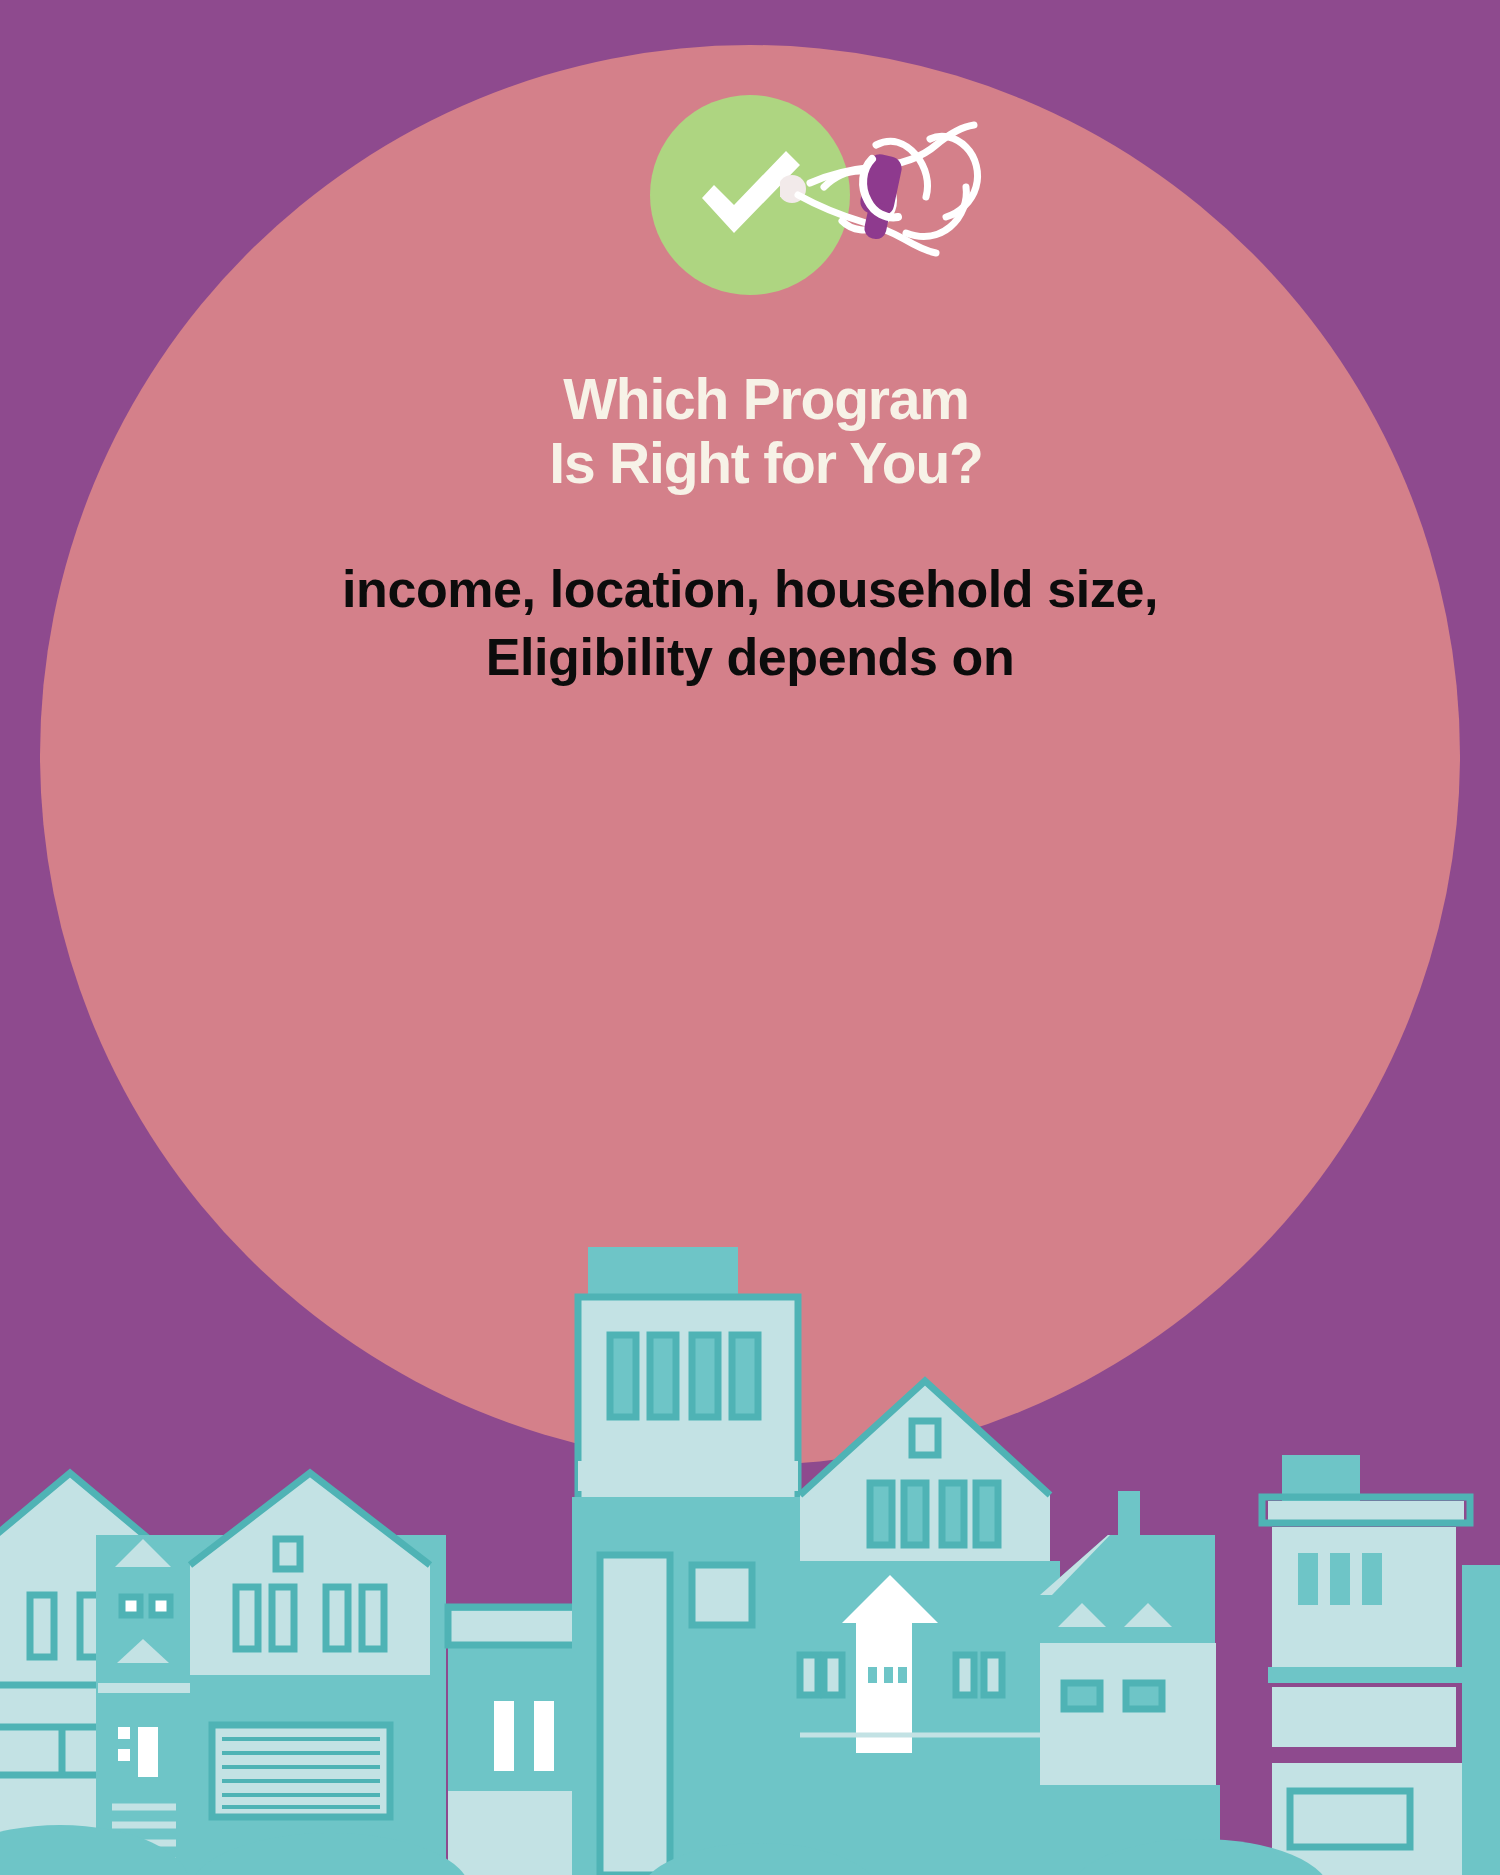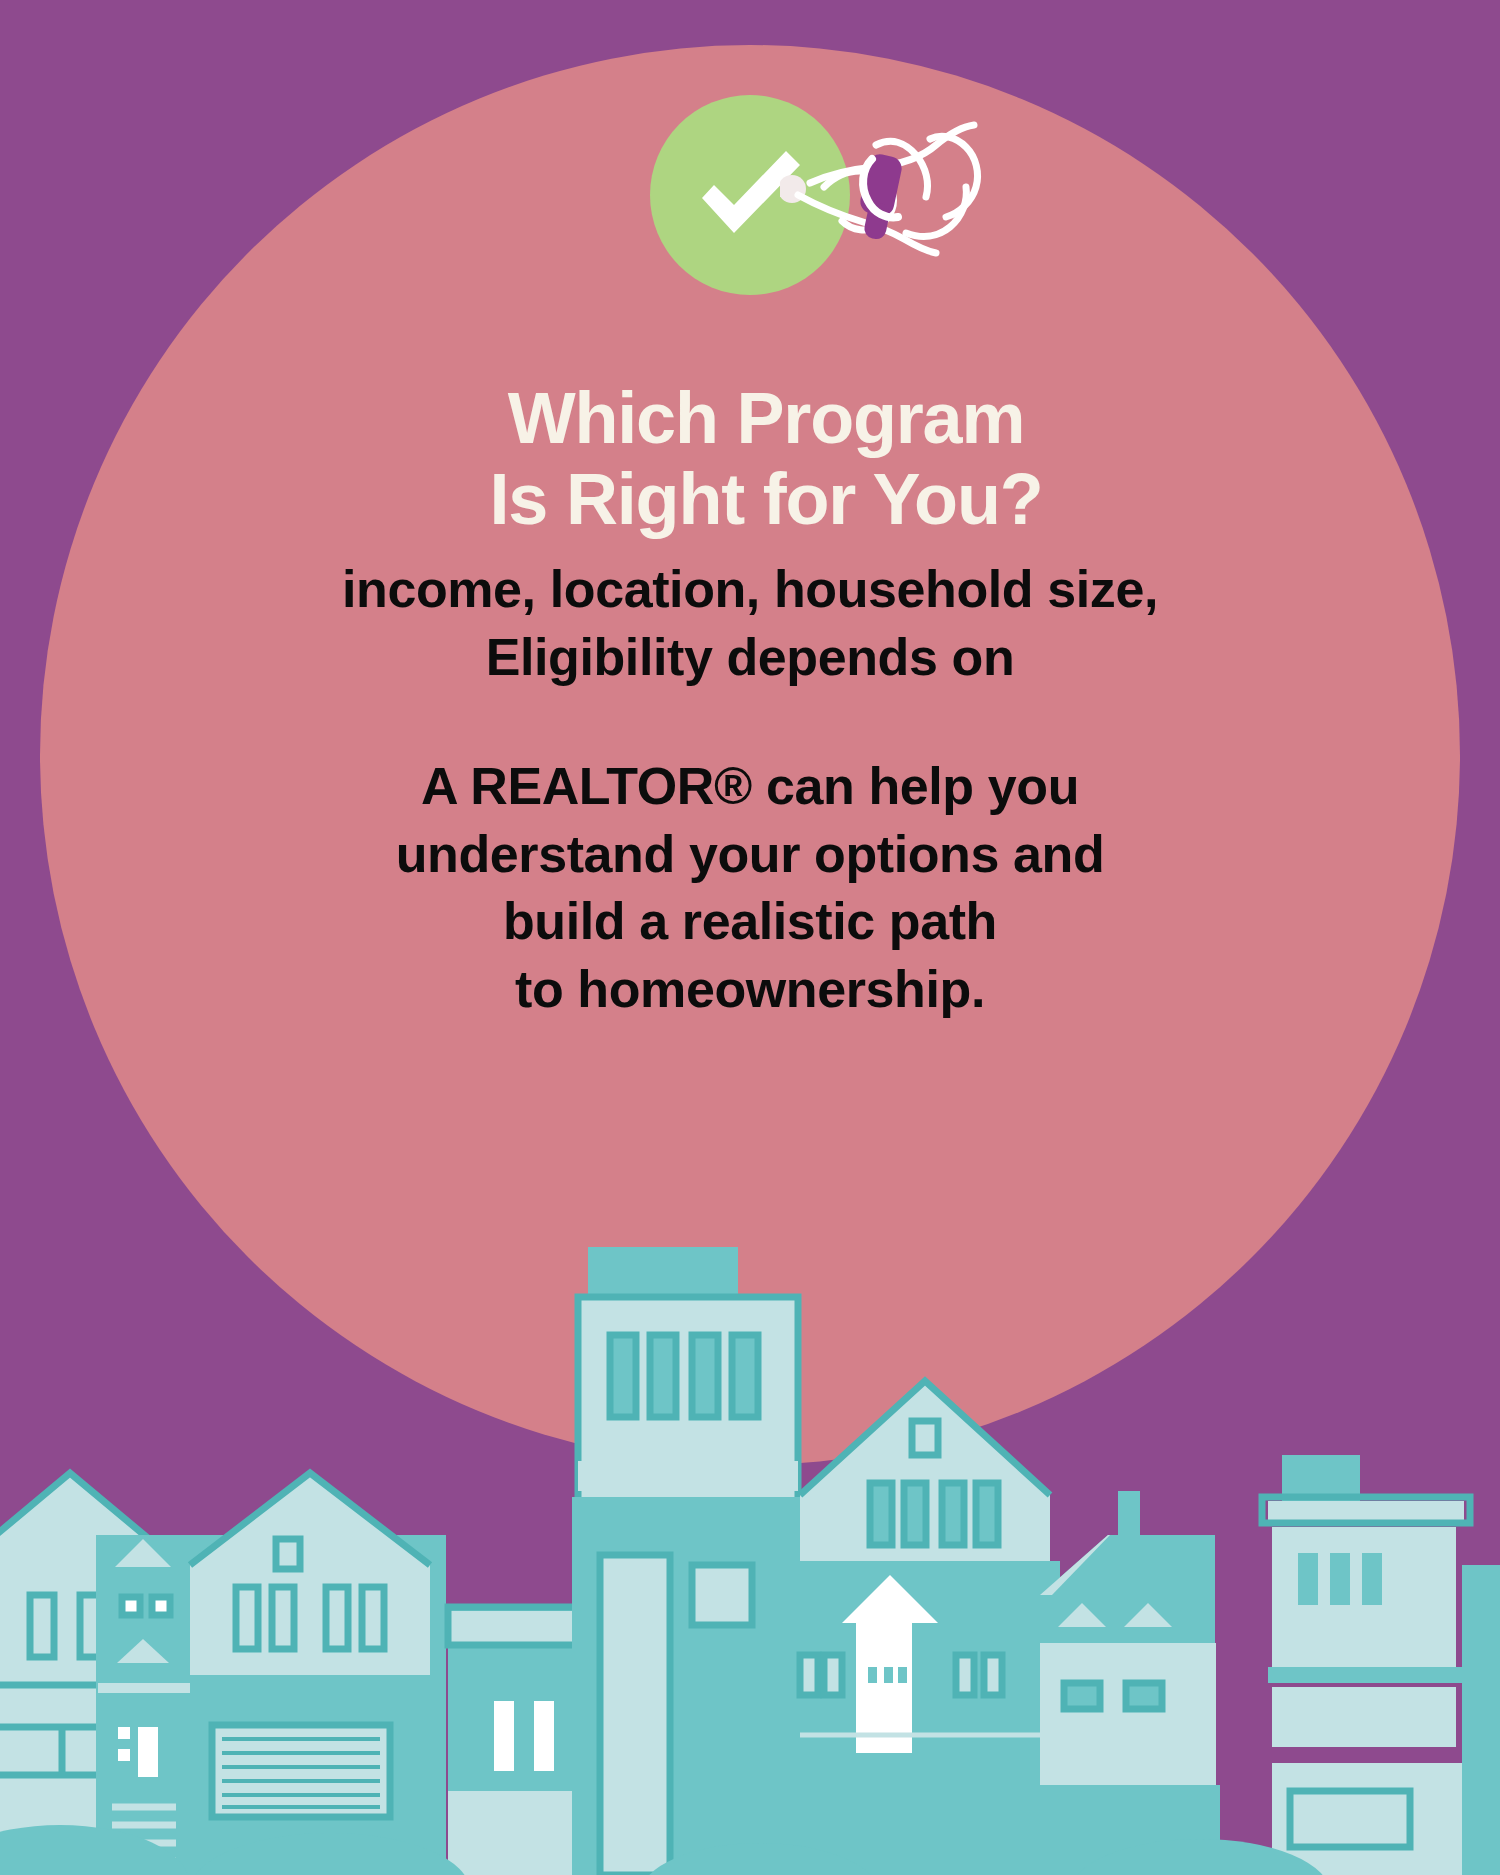--- a/index.html
+++ b/index.html
@@ -58,21 +58,21 @@
   }
 
   
   .headline {
     position: absolute;
     left: 0;
     right: 0;
     top: 330px;
     text-align: center;
     color: #F7F2E7;
-    font-size: 72px;
+    font-size: 57px;
     font-weight: bold;
     line-height: 1.12;
     letter-spacing: -1.2px;
     padding-left: 32px;
   }
   .headline .l2 { display: block; }
 
   
   .body-copy {
     position: absolute;
@@ -138,26 +138,20 @@
 
   <h1 class="headline">
     <span class="l1">Which Program</span>
     <span class="l2">Is Right for You?</span>
   </h1>
 
   <div class="body-copy">
     <div class="para">
       <span>income, location, household size,</span>
       <span>Eligibility depends on</span>
-    </div>
-    <div class="para">
-      <span>A REALTOR® can help you</span>
-      <span>understand your options and</span>
-      <span>build a realistic path</span>
-      <span>to homeownership.</span>
     </div>
   </div>
 
   <div class="skyline">
     <svg viewBox="0 0 1500 640" xmlns="http://www.w3.org/2000/svg">
       <defs>
         <style>
           .lt { fill:#C3E2E4; }
           .md { fill:#6EC5C7; }
           .ol { fill:none; stroke:#4FB3B5; stroke-width:7; }

